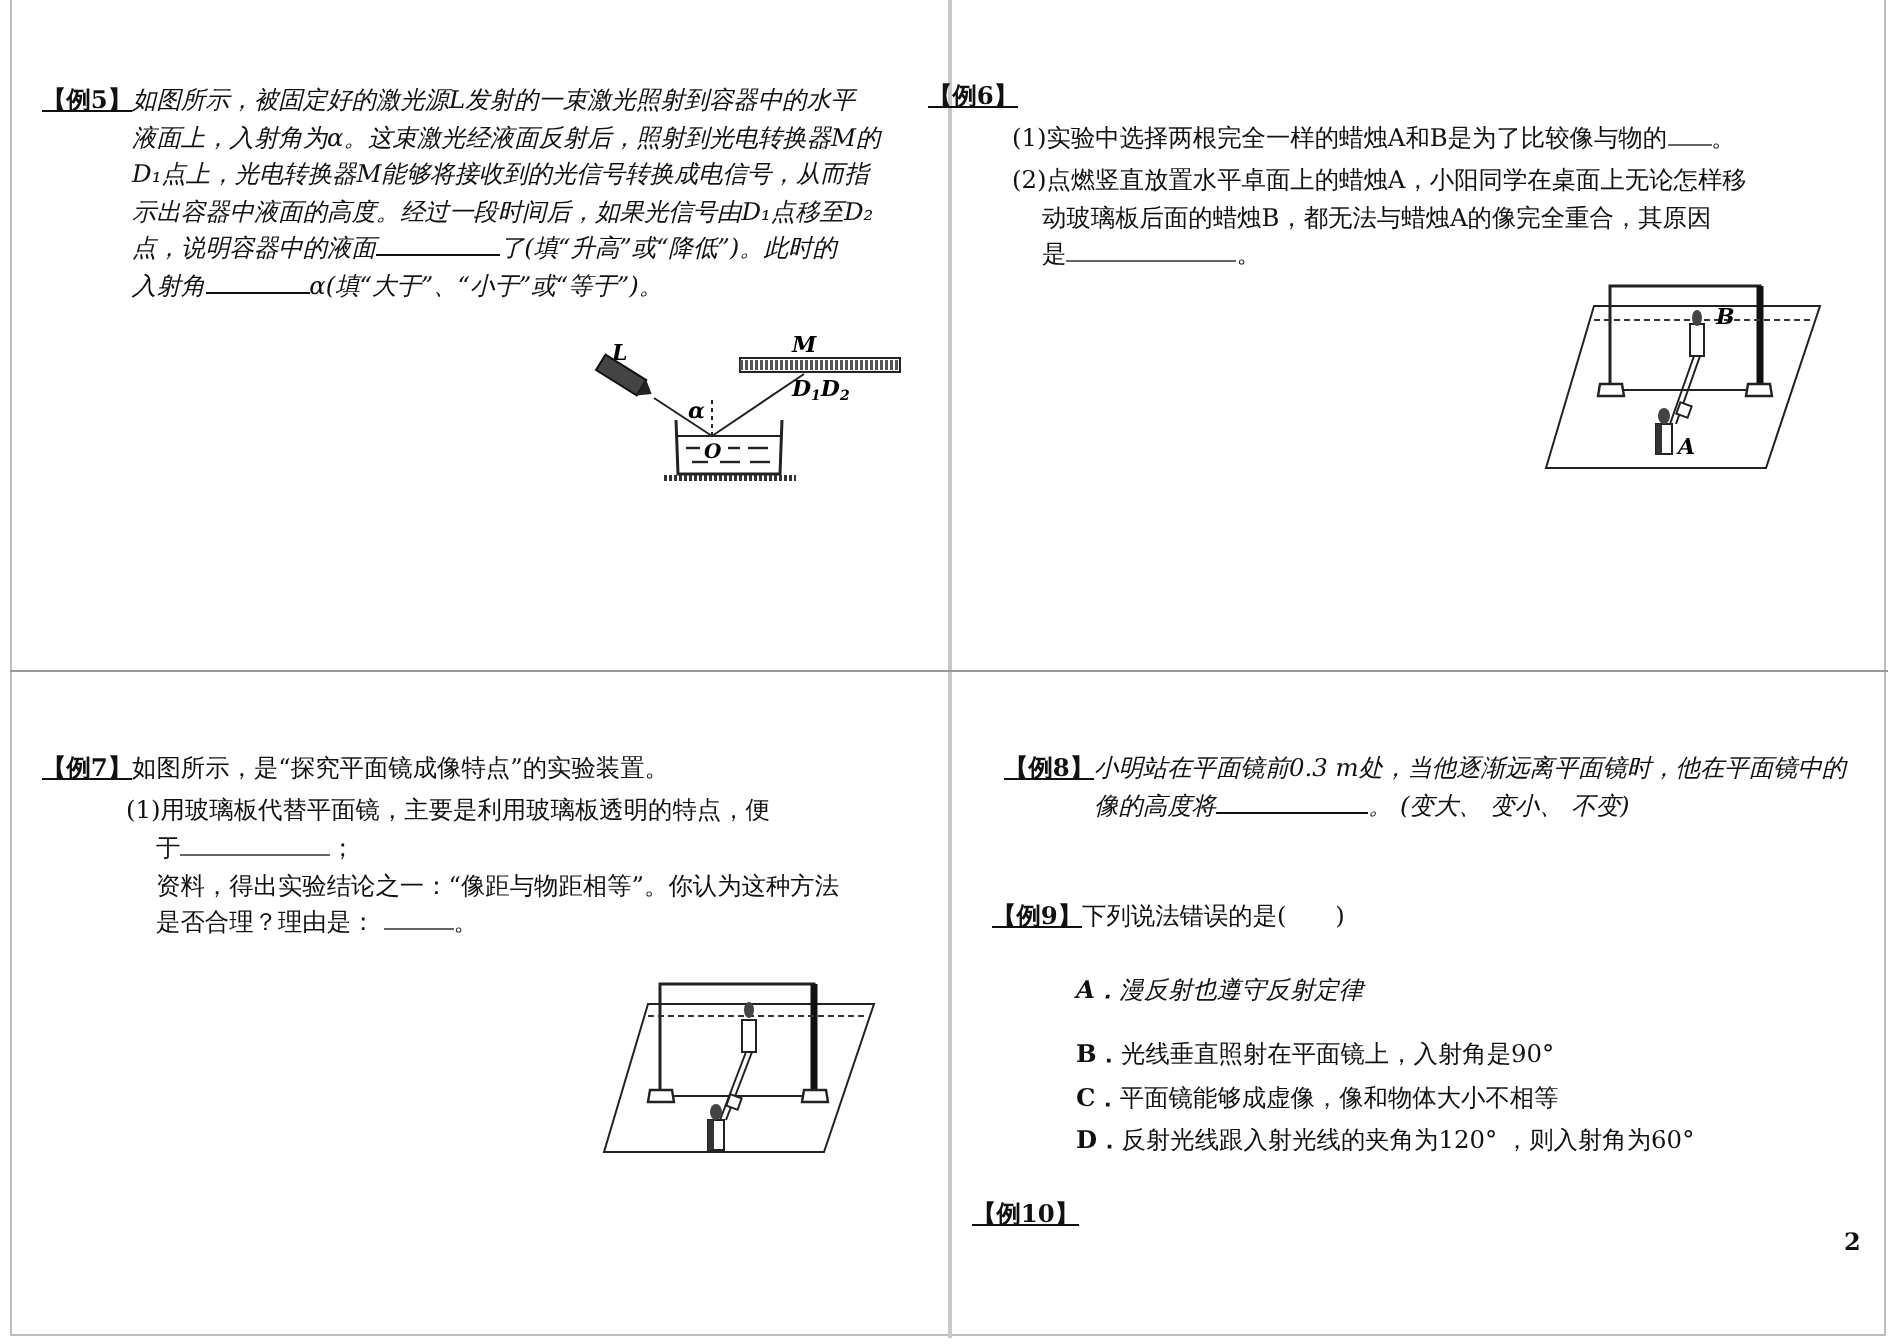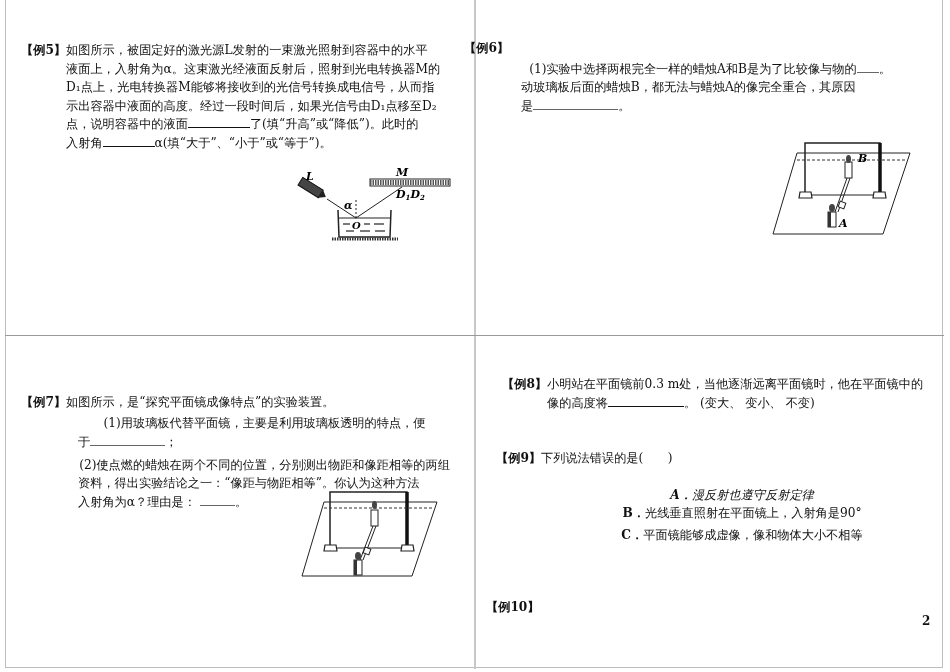--- a/index.html
+++ b/index.html
@@ -4,24 +4,24 @@
 <style>
   html, body { margin: 0; padding: 0; background: #ffffff; }
   body { width: 950px; height: 672px; position: relative; overflow: hidden;
          font-family: "DejaVu Serif", "Liberation Serif", serif; color: #111; }
   .frame { position: absolute; left: 5px; top: -1px; width: 938px; height: 669px;
            border: 1px solid #bdbdbd; box-sizing: border-box; }
   .vdiv { position: absolute; left: 474px; top: 0; width: 2px; height: 669px; background: #c8c8c8; }
   .hdiv { position: absolute; left: 5px; top: 335px; width: 939px; height: 1px; background: #9a9a9a; }
   .q { position: absolute; font-size: 12.2px; line-height: 18.5px; }
   .q .row { display: flex; white-space: nowrap; }
-  .tag { font-weight: bold; flex: 0 0 auto; }
-  .body { white-space: normal; }
+  .tag { font-weight: bold; flex: 0 0 auto; text-decoration: underline; }
+  .body { white-space: normal; font-style: italic; }
   .line { white-space: nowrap; display: block; }
-  .ind1 { padding-left: 42px; text-align: center; }
+  .ind1 { padding-left: 42px; }
   .ind2 { padding-left: 57px; }
   .blank { display: inline-block; border-bottom: 1px solid #111; height: 12px; vertical-align: baseline; }
   .blank.thin { border-bottom-color: #666; }
   .bn { font-weight: bold; }
   .page-num { position: absolute; font-weight: bold; font-size: 12px; }
   svg { position: absolute; overflow: visible; }
 </style>
 </head>
 <body>
 
@@ -74,20 +74,21 @@
   <text x="62" y="64" font-size="10" font-style="italic" font-weight="bold">O</text>
 
   <line x1="42" y1="74" x2="108" y2="74" stroke="#333" stroke-width="3" stroke-dasharray="1.5,1"></line>
 </svg>
 
 <div class="q" style="left:464px; top:39px; width:450px;">
   <div class="row">
     <span class="tag">【例6】</span>
   </div>
   <div class="line ind1" style="margin-top:2px;"><span>(1)实验中选择两根完全一样的蜡烛A和B是为了比较像与物的</span><span class="blank thin" style="width:22px;"></span><span>。</span></div>
+  <div class="line ind1" style="margin-top:3px;">(2)点燃竖直放置水平卓面上的蜡烛A，小阳同学在桌面上无论怎样移</div>
   <div class="line ind2">动玻璃板后面的蜡烛B，都无法与蜡烛A的像完全重合，其原因</div>
   <div class="line ind2"><span>是</span><span class="blank thin" style="width:85px;"></span><span>。</span></div>
 </div>
 
 <svg style="left:765px; top:140px;" width="180" height="100" viewBox="0 0 180 100">
   <polygon points="32,13 145,13 118,94 8,94" fill="none" stroke="#222" stroke-width="1"></polygon>
   <polyline points="40,52 40,3 115,3 115,52" fill="none" stroke="#222" stroke-width="1.5"></polyline>
   <line x1="115" y1="3" x2="115" y2="52" stroke="#111" stroke-width="3.5"></line>
   <line x1="32" y1="20" x2="140" y2="20" stroke="#333" stroke-width="1" stroke-dasharray="3,2"></line>
   <line x1="40" y1="55" x2="115" y2="55" stroke="#222" stroke-width="1"></line>
@@ -98,30 +99,29 @@
   <line x1="82" y1="38" x2="70" y2="72" stroke="#222"></line>
   <line x1="85" y1="38" x2="73" y2="72" stroke="#222"></line>
   <rect x="74" y="62" width="6" height="6" fill="#fff" stroke="#222" transform="rotate(20 77 65)"></rect>
   <rect x="63" y="72" width="8" height="15" fill="#fff" stroke="#222"></rect>
   <rect x="63" y="72" width="3" height="15" fill="#333"></rect>
   <ellipse cx="67" cy="68" rx="3" ry="4" fill="#444"></ellipse>
   <text x="93" y="22" font-size="11" font-style="italic" font-weight="bold">B</text>
   <text x="74" y="87" font-size="11" font-style="italic" font-weight="bold">A</text>
 </svg>
 
-<div class="q" style="left:21px; top:393px; width:445px;">
+<div class="q" style="left:21px; top:375px; width:445px;">
   <div class="row">
     <span class="tag">【例7】</span>
     <span>如图所示，是“探究平面镜成像特点”的实验装置。</span>
   </div>
   <div class="line ind1" style="margin-top:2px;">(1)用玻璃板代替平面镜，主要是利用玻璃板透明的特点，便</div>
   <div class="line ind2" style="margin-top:1px;"><span>于</span><span class="blank thin" style="width:75px;"></span><span>；</span></div>
-  <div class="line ind1" style="margin-top:4px;">(2)使点燃的蜡烛在两个不同的位置，分别测出物距和像距相等的两组</div>
   <div class="line ind2">资料，得出实验结论之一：“像距与物距相等”。你认为这种方法</div>
-  <div class="line ind2"><span>入射角为α？理由是：</span><span class="blank thin" style="width:35px; margin-left:4px;"></span><span>。</span></div>
+  <div class="line ind2"><span>是否合理？理由是：</span><span class="blank thin" style="width:35px; margin-left:4px;"></span><span>。</span></div>
 </div>
 
 <svg style="left:302px; top:490px;" width="140" height="90" viewBox="0 0 140 90">
   <polygon points="22,12 135,12 110,86 0,86" fill="none" stroke="#222" stroke-width="1"></polygon>
   <polyline points="28,55 28,2 105,2 105,55" fill="none" stroke="#222" stroke-width="1.5"></polyline>
   <line x1="105" y1="2" x2="105" y2="55" stroke="#111" stroke-width="3.5"></line>
   <line x1="22" y1="18" x2="132" y2="18" stroke="#333" stroke-width="1" stroke-dasharray="3,2"></line>
   <line x1="28" y1="58" x2="105" y2="58" stroke="#222" stroke-width="1"></line>
   <polygon points="23,55 34,55 35,61 22,61" fill="#fff" stroke="#222" stroke-width="1.2"></polygon>
   <polygon points="100,55 111,55 112,61 99,61" fill="#fff" stroke="#222" stroke-width="1.2"></polygon>
@@ -144,22 +144,23 @@
     </span>
   </div>
 </div>
 
 <div class="q" style="left:496px; top:449px; width:450px;">
   <div class="row">
     <span class="tag">【例9】</span>
     <span>下列说法错误的是(　　)</span>
   </div>
   <div class="line ind1" style="margin-top:18px;font-style:italic;"><span class="bn">A．</span><span>漫反射也遵守反射定律</span></div>
-  <div class="line ind1" style="margin-top:0;"><span class="bn">B．</span><span>光线垂直照射在平面镜上，入射角是90°</span></div>
+  <div class="line ind1" style="margin-top:14px;"><span class="bn">B．</span><span>光线垂直照射在平面镜上，入射角是90°</span></div>
   <div class="line ind1" style="margin-top:3px;"><span class="bn">C．</span><span>平面镜能够成虚像，像和物体大小不相等</span></div>
+  <div class="line ind1" style="margin-top:3px;"><span class="bn">D．</span><span>反射光线跟入射光线的夹角为120° ，则入射角为60°</span></div>
 </div>
 
 <div class="q" style="left:486px; top:598px; width:452px;">
   <div class="row">
     <span class="tag">【例10】</span>
   </div>
 </div>
 
 <div class="page-num" style="left:922px; top:614px;">2</div>
 

